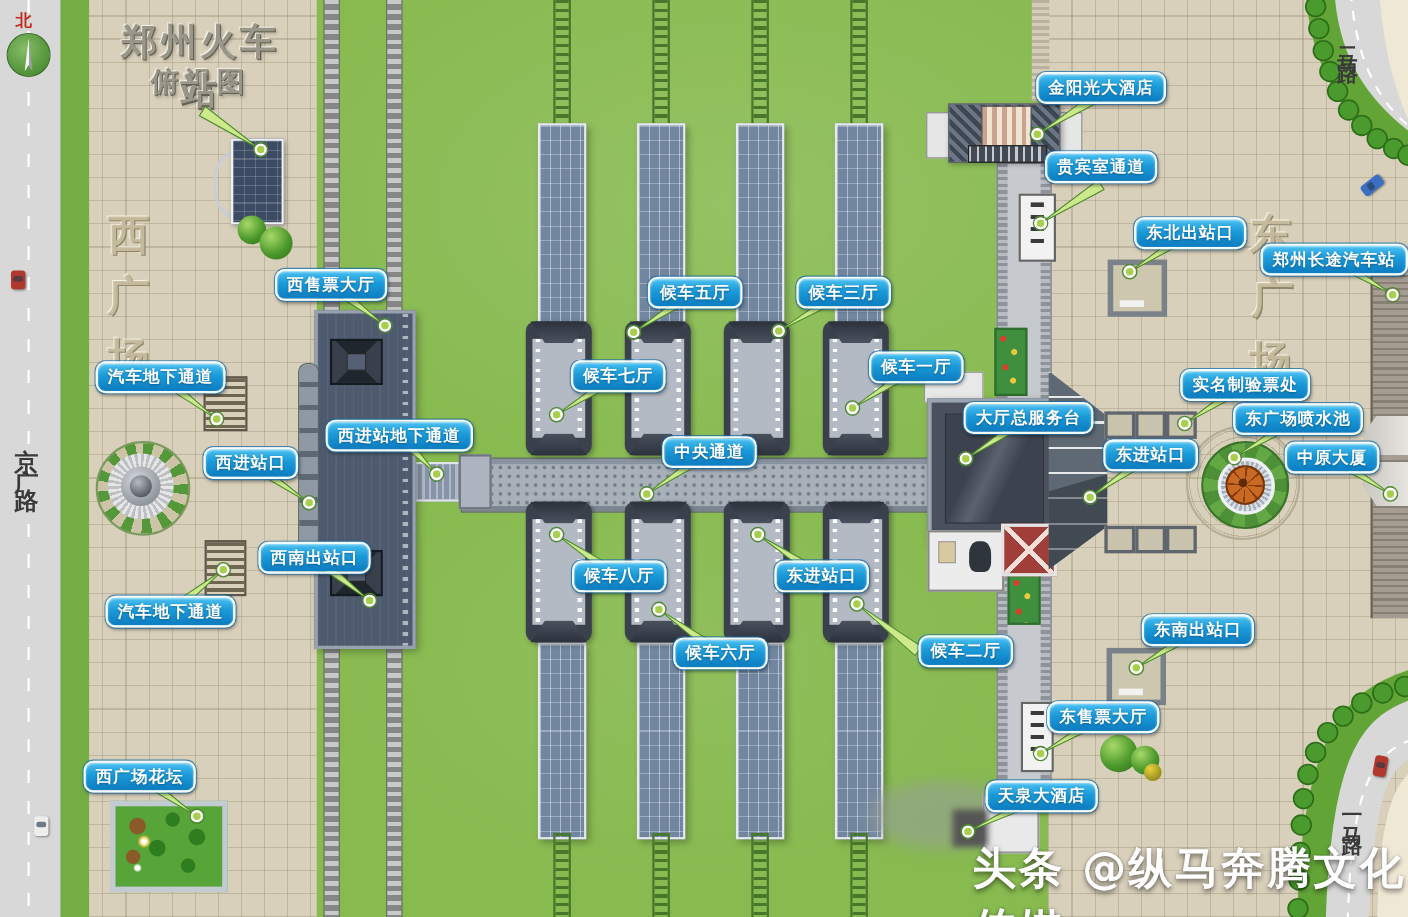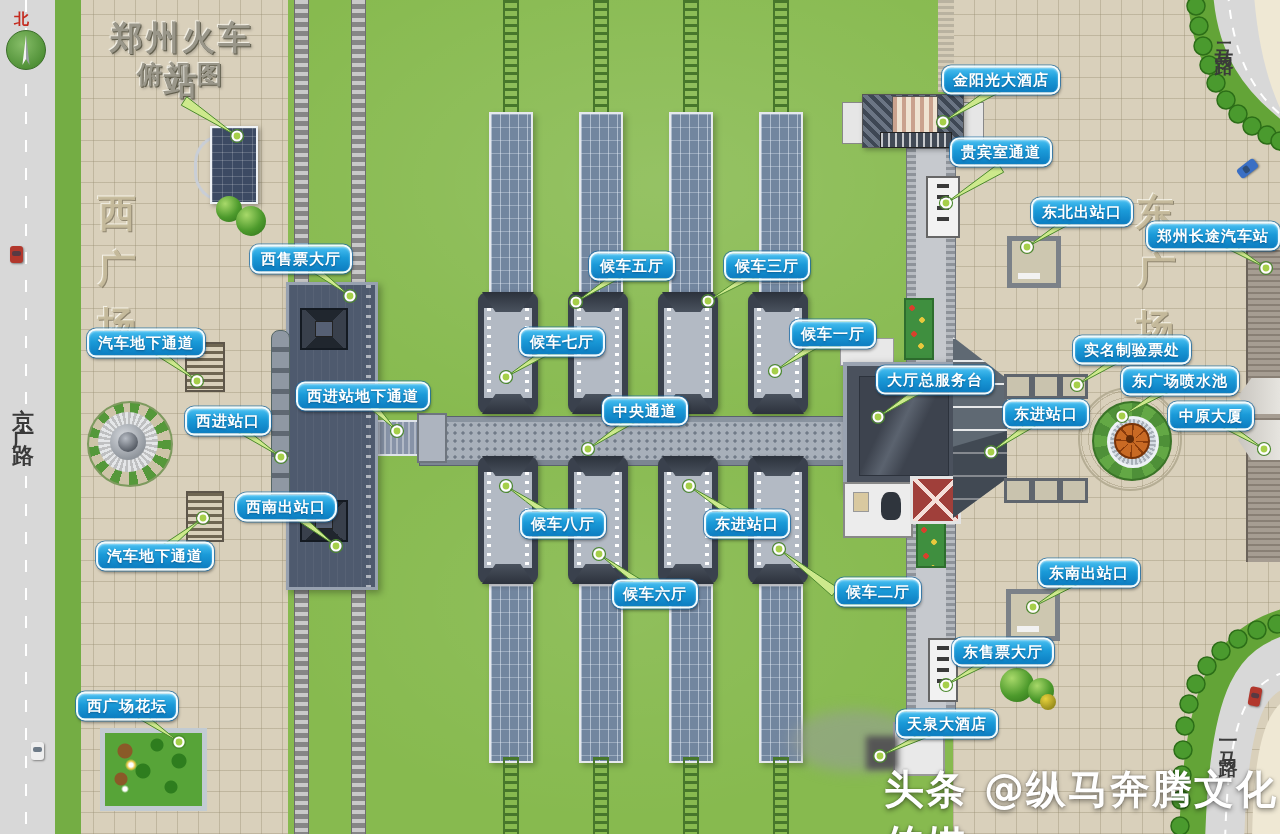--- a/index.html
+++ b/index.html
@@ -442,21 +442,21 @@
       <polygon points="944.8451056303752,719.4881899135979 949.1548943696248,728.5118100864021 880,756" class="ptr-line"></polygon>
       <circle cx="880" cy="756" r="6.5" class="ptr-ring"></circle>
       <circle cx="880" cy="756" r="4.5" class="ptr-dot"></circle>
     </svg>
 
   <div id="callouts" class="a" style="left:0;top:0;width:1280px;height:834px;">
       <div class="callout" style="left: 301px; top: 259px;">西售票大厅</div>
       <div class="callout" style="left: 146px; top: 343px;">汽车地下通道</div>
       <div class="callout" style="left: 363px; top: 396px;">西进站地下通道</div>
       <div class="callout" style="left: 228px; top: 421px;">西进站口</div>
-      <div class="callout" style="left: 286px; top: 507px; border-radius: 12px;">西南出站口</div>
+      <div class="callout" style="left: 286px; top: 507px;">西南出站口</div>
       <div class="callout" style="left: 155px; top: 556px;">汽车地下通道</div>
       <div class="callout" style="left: 127px; top: 706px;">西广场花坛</div>
       <div class="callout" style="left: 632px; top: 266px;">候车五厅</div>
       <div class="callout" style="left: 767px; top: 266px;">候车三厅</div>
       <div class="callout" style="left: 562px; top: 342px;">候车七厅</div>
       <div class="callout" style="left: 833px; top: 334px;">候车一厅</div>
       <div class="callout" style="left: 645px; top: 411px;">中央通道</div>
       <div class="callout" style="left: 563px; top: 524px;">候车八厅</div>
       <div class="callout" style="left: 747px; top: 524px;">东进站口</div>
       <div class="callout" style="left: 655px; top: 594px;">候车六厅</div>

